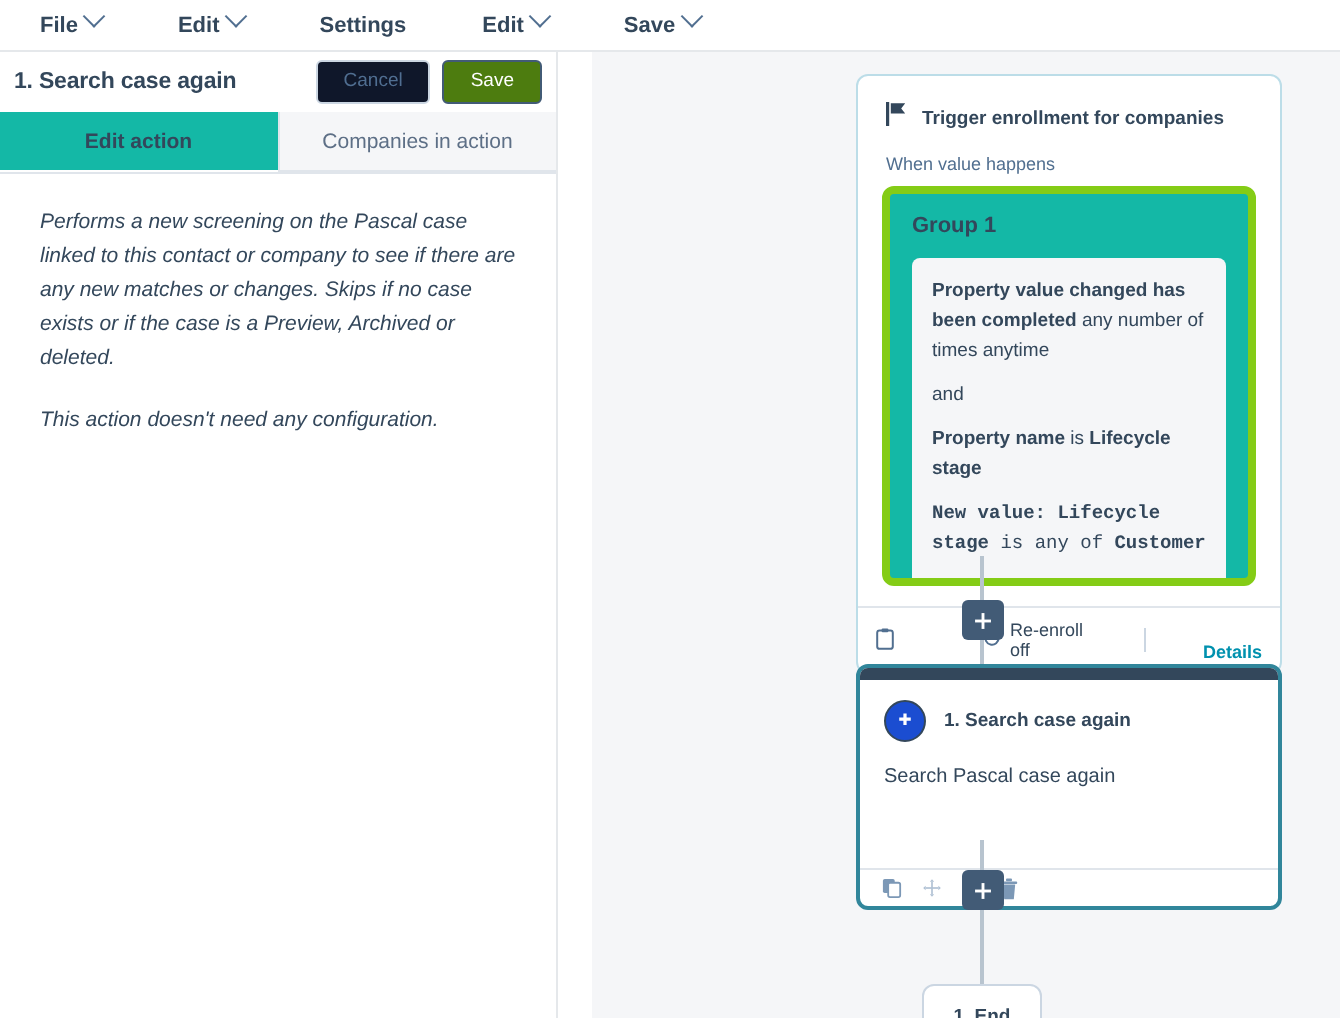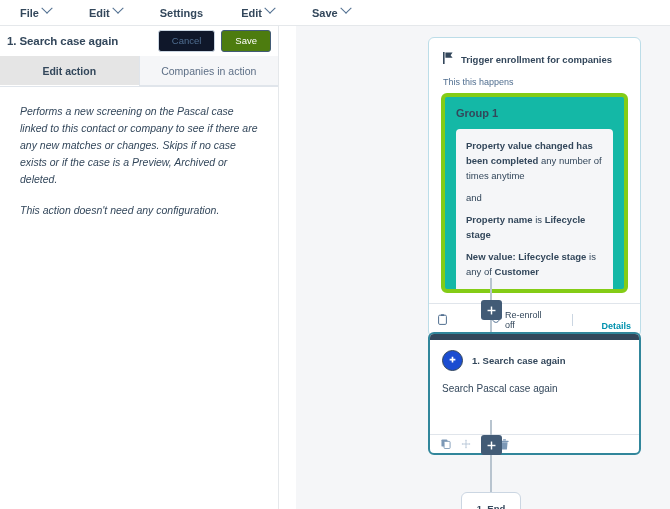--- a/index.html
+++ b/index.html
@@ -104,21 +104,21 @@
   .tab {
     flex: 1;
     display: flex;
     align-items: center;
     justify-content: center;
     font-size: 10.5px;
     cursor: pointer;
     box-sizing: border-box;
   }
   .tab.active {
-    background: #e5e5e5;
+    background: #14b8a6;
     color: #33475b;
     font-weight: bold;
     border-bottom: 1px solid #ffffff;
     border-top: 1px solid transparent;
   }
   .tab.inactive {
     background: #f5f6f8;
     color: #5d6f86;
     border: 1px solid #e0e5eb;
     border-top: none;
@@ -215,21 +215,21 @@
   .filter-box {
     background: #f5f6f8;
     border-radius: 4px 4px 0 0;
     padding: 9px 10px 10px 10px;
     font-size: 9.5px;
     line-height: 15px;
     color: #33475b;
   }
   .filter-box .b { font-weight: bold; }
   .filter-row { margin-bottom: 7px; }
-  .filter-row:last-child { margin-bottom: 0; }
+  .filter-row:last-child { margin-bottom: 0; font-family: Liberation Mono, monospace; }
   .trigger-footer {
     border-top: 1px solid #e0e5eb;
     height: 22px;
     display: flex;
     align-items: center;
     padding: 16px 9px;
     gap: 22px;
     font-size: 9px;
     color: #516f90;
     box-sizing: border-box;
@@ -381,21 +381,21 @@
       <div class="trigger-head">
         <span>
           <svg width="11" height="12" viewBox="0 0 11 12">
             <rect x="0" y="0" width="1.6" height="12" fill="#33475b"></rect>
             <path d="M2.4 0.6 L9.6 0.6 L7.6 3.2 L9.6 5.8 L2.4 5.8 Z" fill="#33475b"></path>
           </svg>
         </span>
         <span class="trigger-head-label">Trigger enrollment for companies</span>
       </div>
 
-      <div class="when-label">This this happens</div>
+      <div class="when-label">When value happens</div>
 
       <div class="group-box">
         <div class="group-title">Group 1</div>
         <div class="filter-box">
           <div class="filter-row">
             <span class="b">Property value changed has been completed</span><span> any number of times anytime</span>
           </div>
           <div class="filter-row">
             <span>and</span>
           </div>

